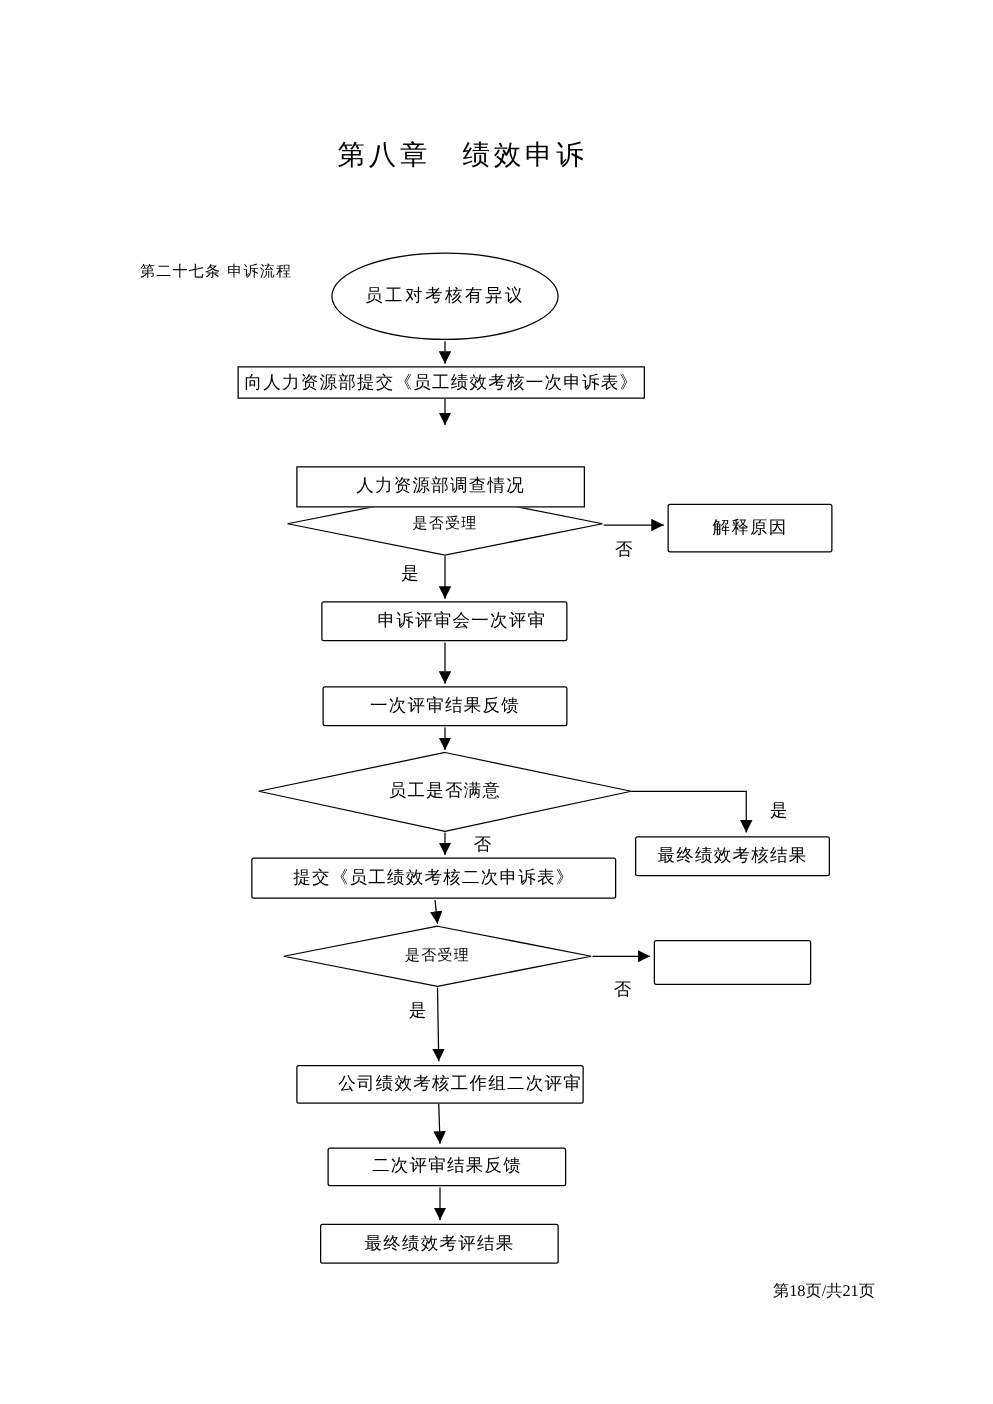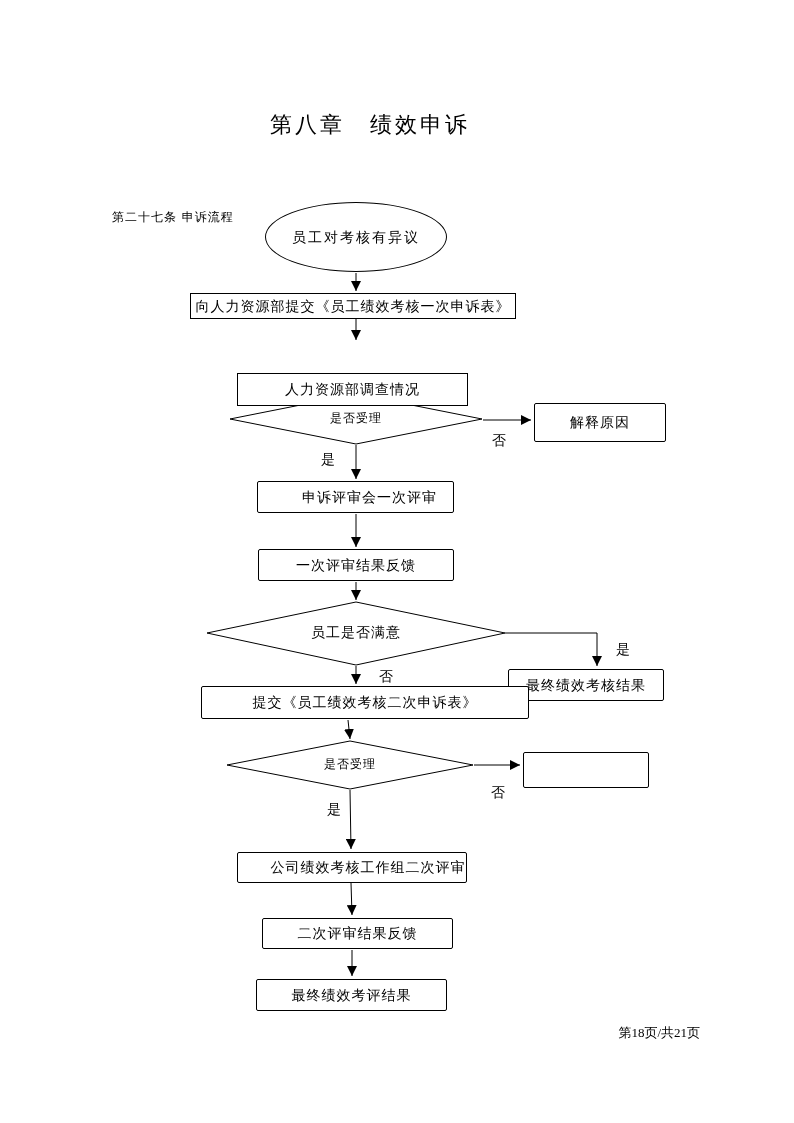--- a/index.html
+++ b/index.html
@@ -21,21 +21,21 @@
     box-sizing:border-box; text-align:center; font-size:14px; letter-spacing:1px;
     background:#fff; line-height:1.15;
   }
   .rect  { border:1px solid #000; }
   .round { border:1px solid #000; border-radius:2px; }
   .oval  { border:1px solid #000; border-radius:50%; letter-spacing:2px; }
   .dlabel {
     position:absolute; background:transparent; border:none;
     font-size:12px; letter-spacing:1px;
   }
-  .dlabel.big { font-size:14px;font-family:Liberation Serif, serif; }
+  .dlabel.big { font-size:14px; }
   .edge-label {
     position:absolute; transform:translate(-50%,-50%);
     font-size:14px; line-height:14px;
   }
   .footer {
     position:absolute; top:1025px; right:94px;
     font-family:"Liberation Serif", serif; font-size:13px; line-height:16px;
   }
 </style>
 </head>
@@ -84,21 +84,21 @@
   <div class="node round" style="left:534px; top:403px; width:132px; height:39px;">解释原因</div>
 
   <div class="node round" style="left:257px; top:481px; width:197px; height:32px;padding-left:28px;">申诉评审会一次评审</div>
 
   <div class="node round" style="left:258px; top:549px; width:196px; height:32px;">一次评审结果反馈</div>
 
   <div class="node dlabel big" style="left:296px; top:624px; width:120px; height:18px;">员工是否满意</div>
 
   <div class="node round" style="left:508px; top:669px; width:156px; height:32px;">最终绩效考核结果</div>
 
-  <div class="node round" style="left:201px; top:686px; width:328px; height:33px;">提交《员工绩效考核二次申诉表》</div>
+  <div class="node round" style="left:201px; top:686px; width:292px; height:33px;">提交《员工绩效考核二次申诉表》</div>
 
   <div class="node dlabel" style="left:290px; top:757px; width:120px; height:16px;">是否受理</div>
 
   <div class="node round" style="left:523px; top:752px; width:126px; height:36px;"></div>
 
   <div class="node round" style="left:237px; top:852px; width:230px; height:31px;padding-left:32px;">公司绩效考核工作组二次评审</div>
 
   <div class="node round" style="left:262px; top:918px; width:191px; height:31px;">二次评审结果反馈</div>
 
   <div class="node round" style="left:256px; top:979px; width:191px; height:32px;">最终绩效考评结果</div>

